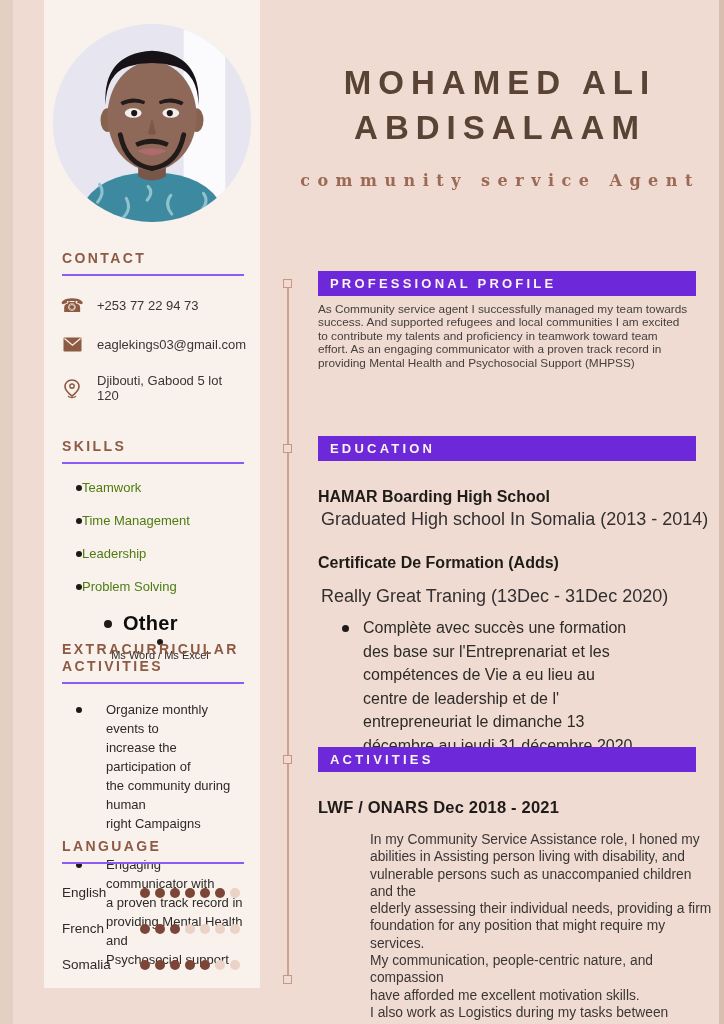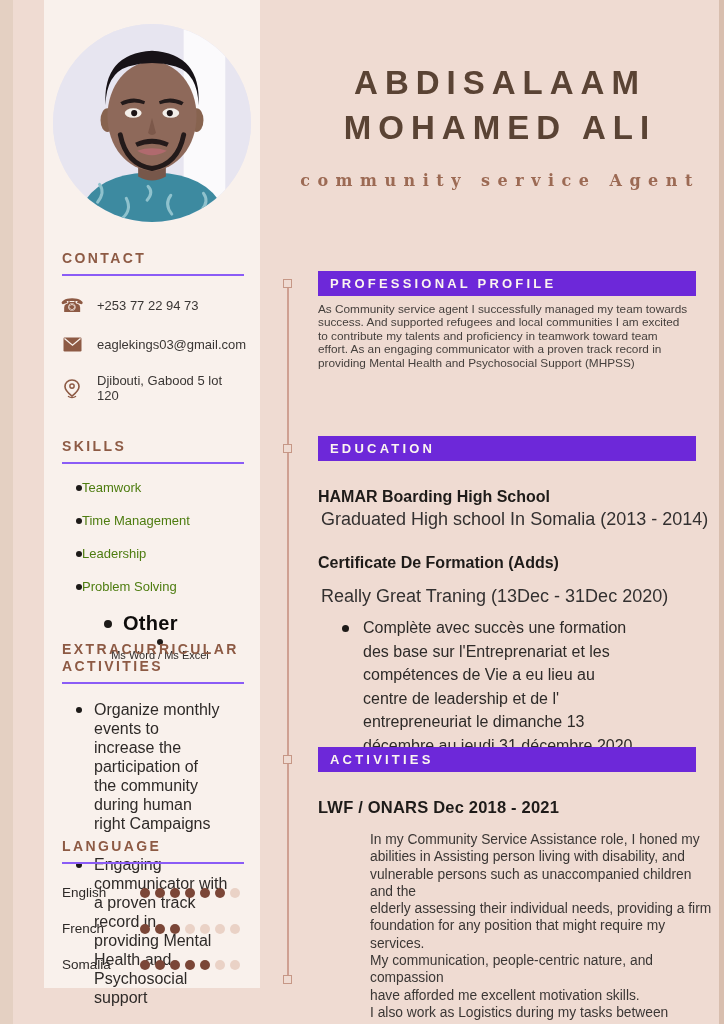--- a/index.html
+++ b/index.html
@@ -33,21 +33,21 @@
 
   .skill-list{list-style:none;margin:16px 0 0 0;padding:0 0 0 14px;}
   .skill-list li{font-size:13px;color:#4d7c0f;margin-bottom:18px;display:flex;align-items:center;}
   .bullet-dot{width:6px;height:6px;border-radius:50%;background:#1d1a18;flex:0 0 6px;}
   .other-row{display:flex;align-items:center;gap:11px;margin:2px 0 4px 42px;}
   .other-label{font-size:20px;font-weight:bold;color:#0f0d0c;letter-spacing:.3px;}
   .other-row .bullet-dot{width:8px;height:8px;flex-basis:8px;}
   .msrow{display:flex;align-items:center;gap:4px;margin:4px 0 0 14px;font-size:11px;color:#2e2a28;flex-direction:column;}
 
   .extra-list{list-style:none;margin:16px 0 0 0;padding:0 0 0 14px;}
-  .extra-list li{font-size:16px;line-height:19px;color:#2e2a28;margin-bottom:22px;display:flex;gap:12px;white-space:pre-line;justify-content:space-between;}
+  .extra-list li{font-size:13px;line-height:19px;color:#2e2a28;margin-bottom:22px;display:flex;gap:24px;white-space:pre-line;justify-content:space-between;}
   .extra-list .bullet-dot{margin-top:7px;}
 
   .lang-row{display:flex;align-items:center;margin-top:21px;}
   .lang-name{width:78px;font-size:13.5px;color:#2e2a28;}
   .dots{display:flex;gap:5px;align-items:center;}
   .dot{width:10px;height:10px;border-radius:50%;}
   .dot-filled{background:#7b4637;}
   .dot-empty{background:#ead2c6;}
 
   
@@ -224,22 +224,22 @@
             <span class="dot dot-filled"></span>
             <span class="dot dot-filled"></span>
             <span class="dot dot-empty"></span>
             <span class="dot dot-empty"></span>
           </span>
       </div>
     </section>
   </aside>
 
   <header class="name-block">
+    <div class="name-line">MOHAMED ALI</div>
     <div class="name-line">ABDISALAAM</div>
-    <div class="name-line">MOHAMED ALI</div>
     <div class="subtitle">community service Agent</div>
   </header>
 
   <div class="timeline-line"></div>
   <div class="tl-square tl-sq1"></div>
   <div class="tl-square tl-sq2"></div>
   <div class="tl-square tl-sq3"></div>
   <div class="tl-square tl-sq4"></div>
 
   <section class="main-section sec-profile">

